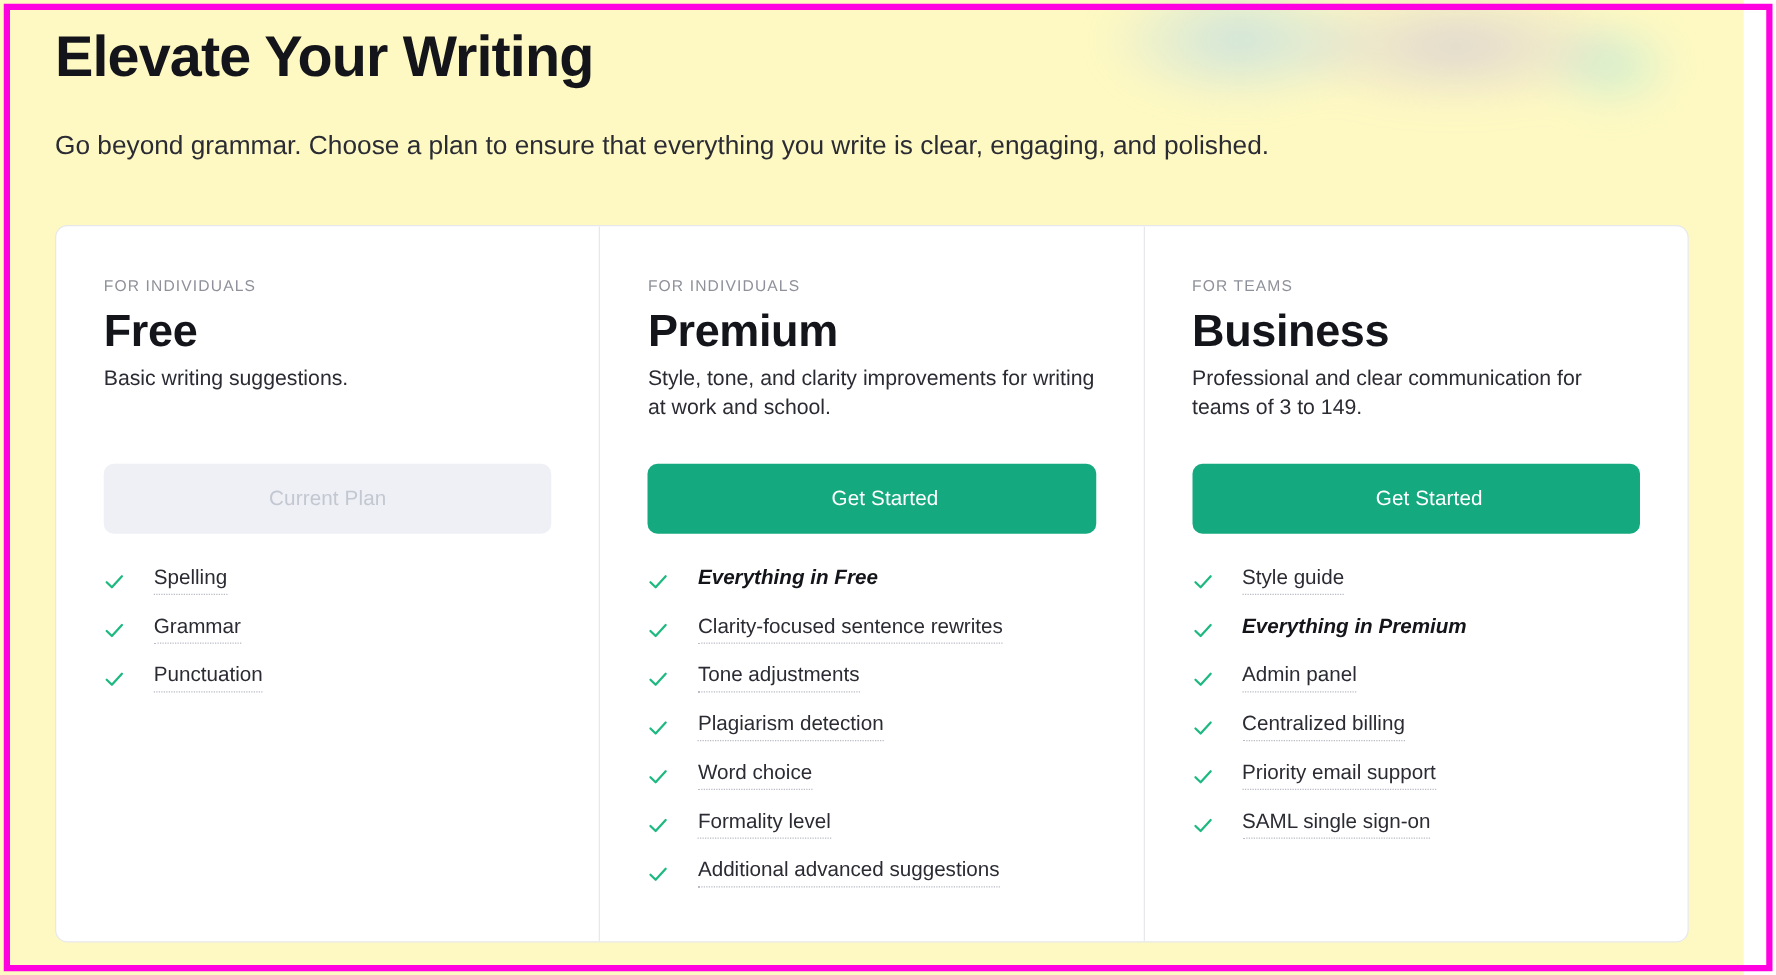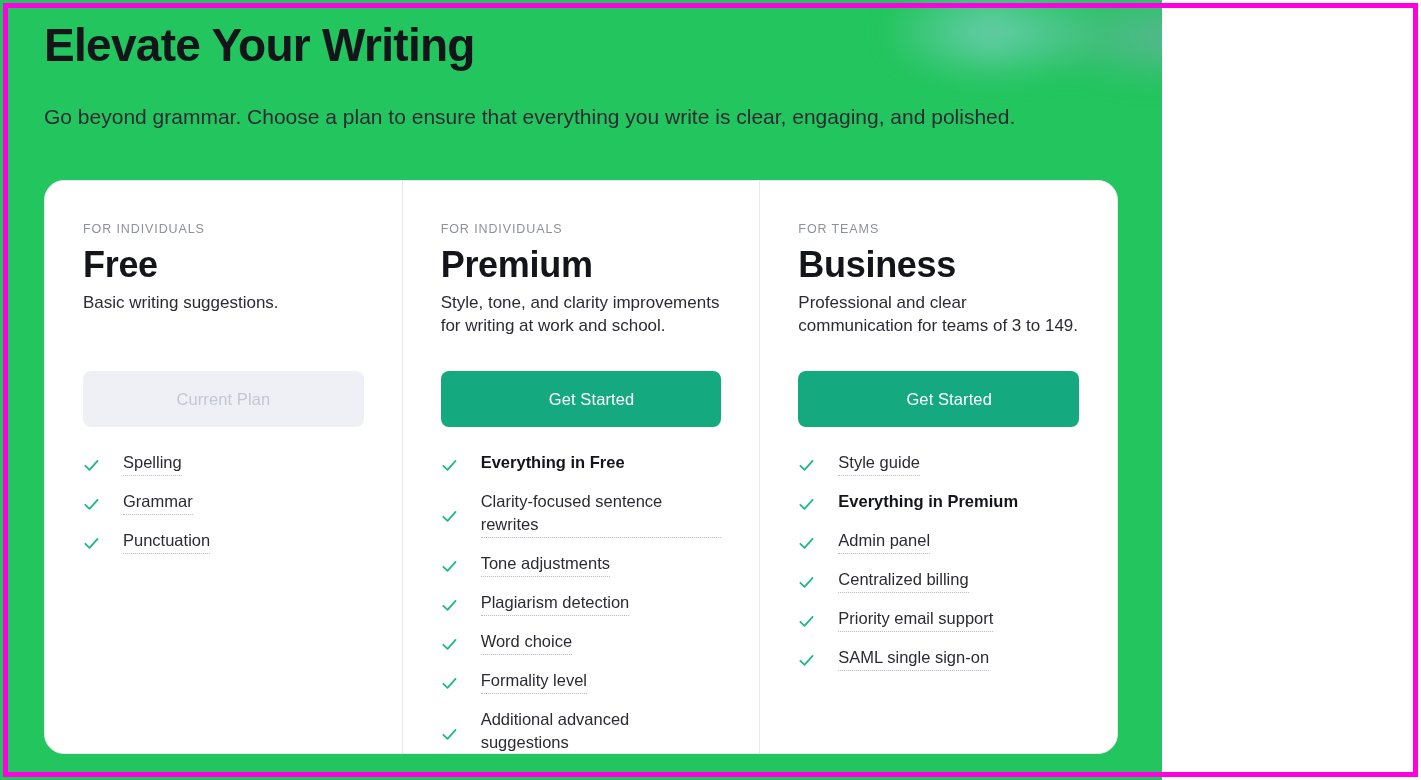--- a/index.html
+++ b/index.html
@@ -25,23 +25,23 @@
     height: 774px;
     border: 5px solid #ff00e0;
     pointer-events: none;
     z-index: 50;
   }
 
   .page {
     position: absolute;
     left: 0;
     top: 0;
-    width: 1162px;
+    width: 1395px;
     height: 780px;
-    background: #22c55e;
+    background: #fef9c3;
     overflow: hidden;
   }
 
   
   .blob {
     position: absolute;
     top: -150px;
     left: 830px;
     width: 540px;
     height: 260px;
@@ -72,21 +72,21 @@
     line-height: 26px;
     color: #2b2c33;
     margin-top: 32px;
   }
 
   
   .plans {
     margin-top: 50px;
     display: flex;
     border: 1px solid #e6e8ec;
-    border-radius: 20px;
+    border-radius: 10px;
     background: #ffffff;
     height: 574px;
     overflow: hidden;
   }
 
   .plan-col {
     flex: 1 1 0;
     padding: 40px 38px 0 38px;
     border-right: 1px solid #e6e8ec;
   }
@@ -170,20 +170,21 @@
     color: #2b2c33;
     border-bottom: 1px dotted #b9bcc4;
     padding-bottom: 1px;
   }
 
   .feature-item.bold .feature-label {
     font-weight: bold;
     color: #14151a;
     border-bottom: none;
     padding-bottom: 2px;
+    font-style: italic;
   }
 </style>
 </head>
 <body>
 
 <div class="page">
 
   <div class="blob"></div>
 
   <div class="content">

